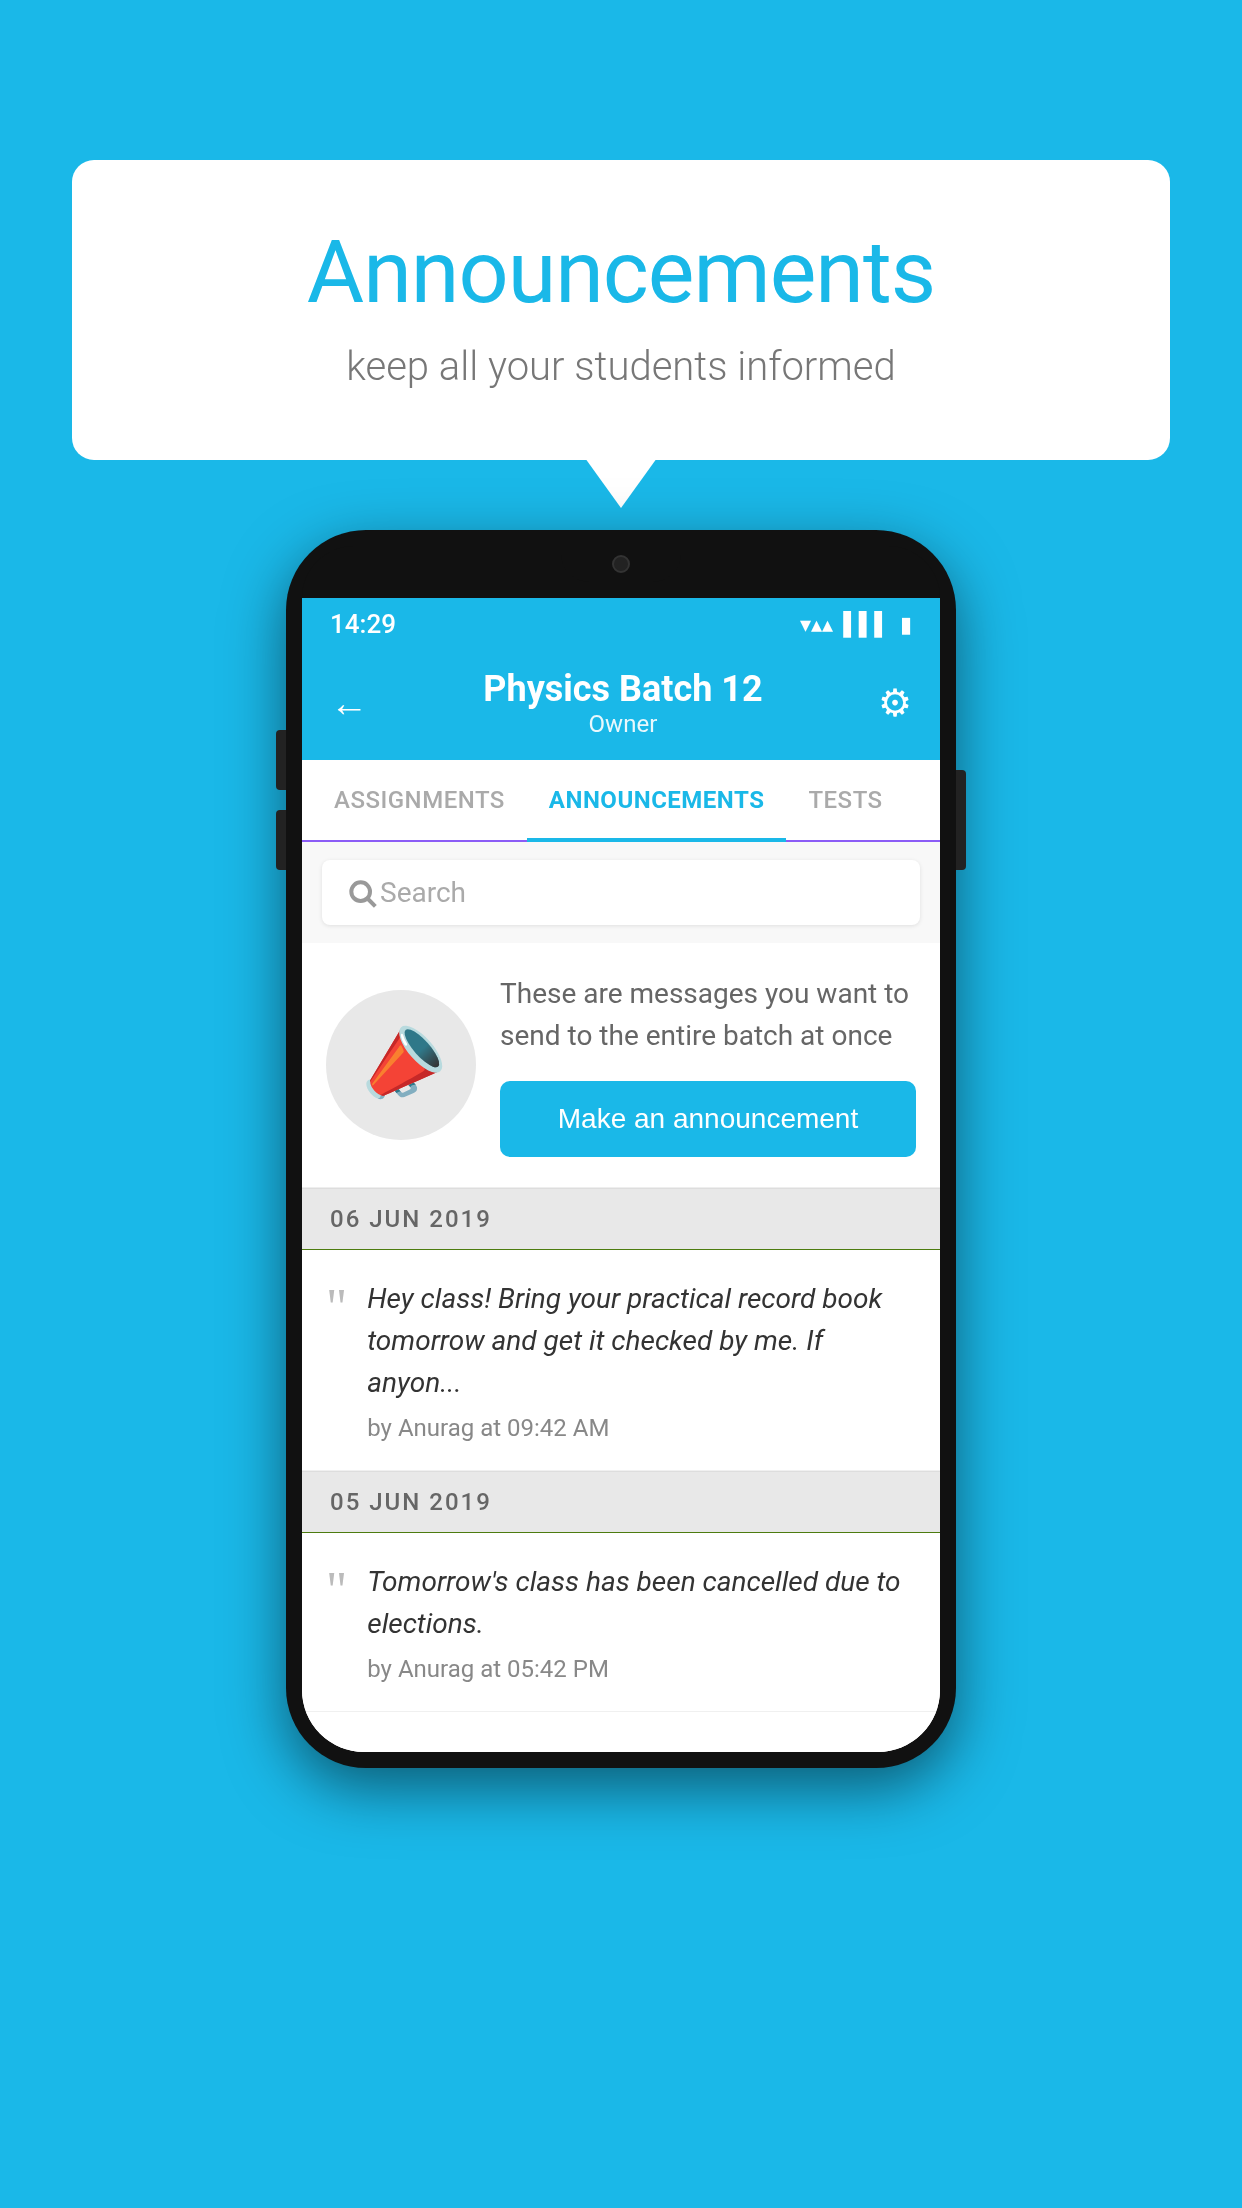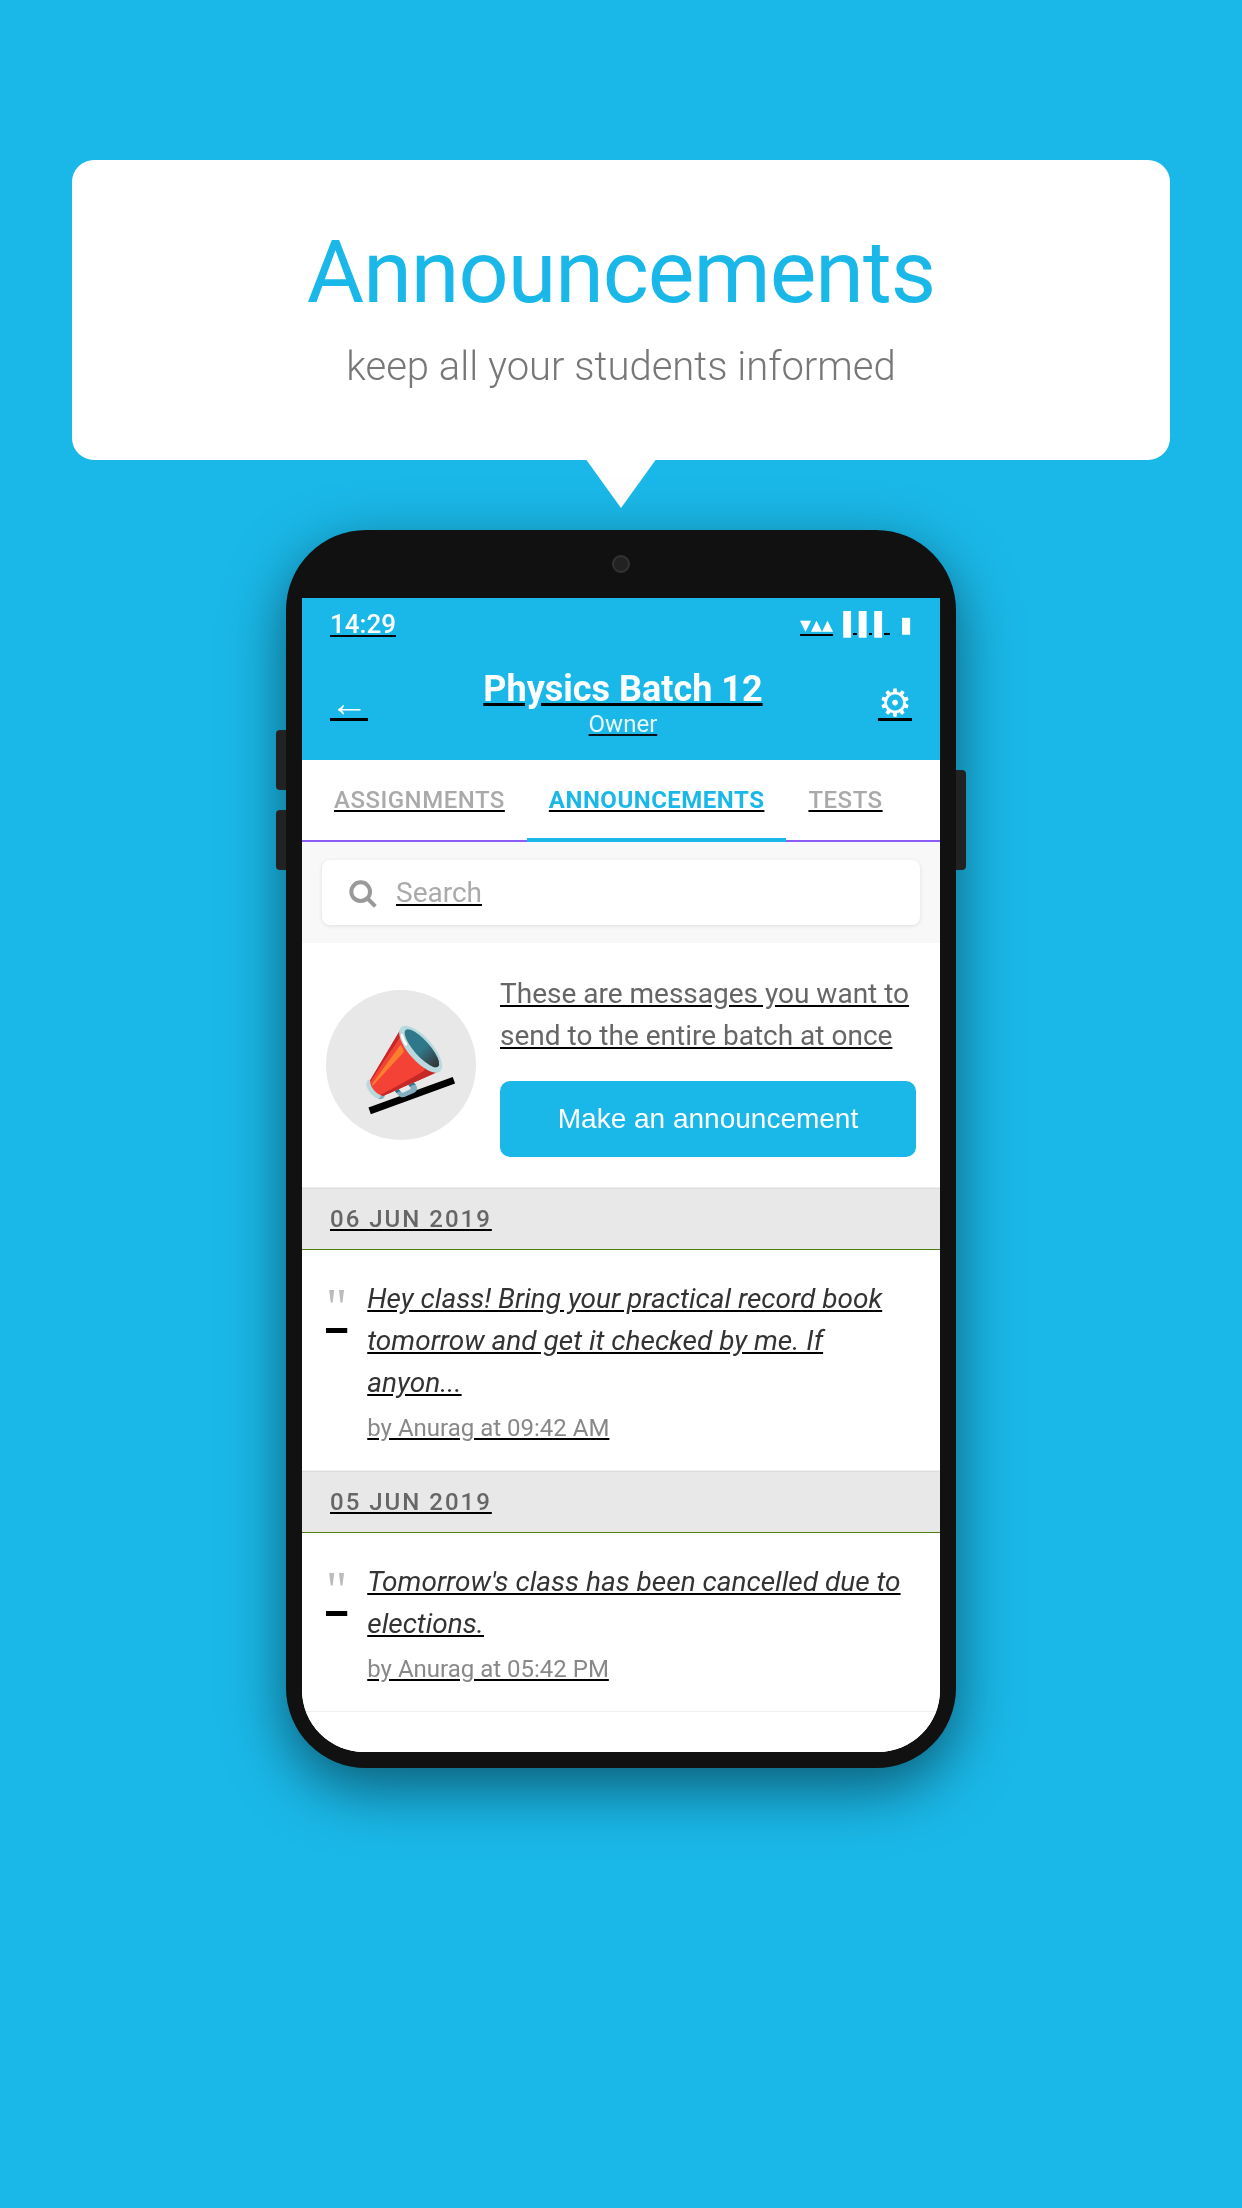--- a/index.html
+++ b/index.html
@@ -128,21 +128,20 @@
 
     .status-icons span {
       color: white;
       font-size: 22px;
     }
 
     .phone-screen {
       background: white;
       border-radius: 0 0 62px 62px;
       overflow: hidden;
-      text-decoration: underline;
     }
 
     
     .app-header {
       background: #1ab8e8;
       padding: 18px 28px 22px;
       display: flex;
       align-items: center;
       justify-content: space-between;
     }
@@ -213,21 +212,21 @@
       padding: 18px 20px;
       background: #f8f8f8;
     }
 
     .search-bar {
       background: white;
       border-radius: 8px;
       display: flex;
       align-items: center;
       padding: 16px 24px;
-      gap: 18px;
+      gap: 2px;
       box-shadow: 0 1px 4px rgba(0,0,0,0.1);
     }
 
     .search-icon-svg {
       width: 32px;
       height: 32px;
       fill: none;
       stroke: #999;
       stroke-width: 3;
     }

